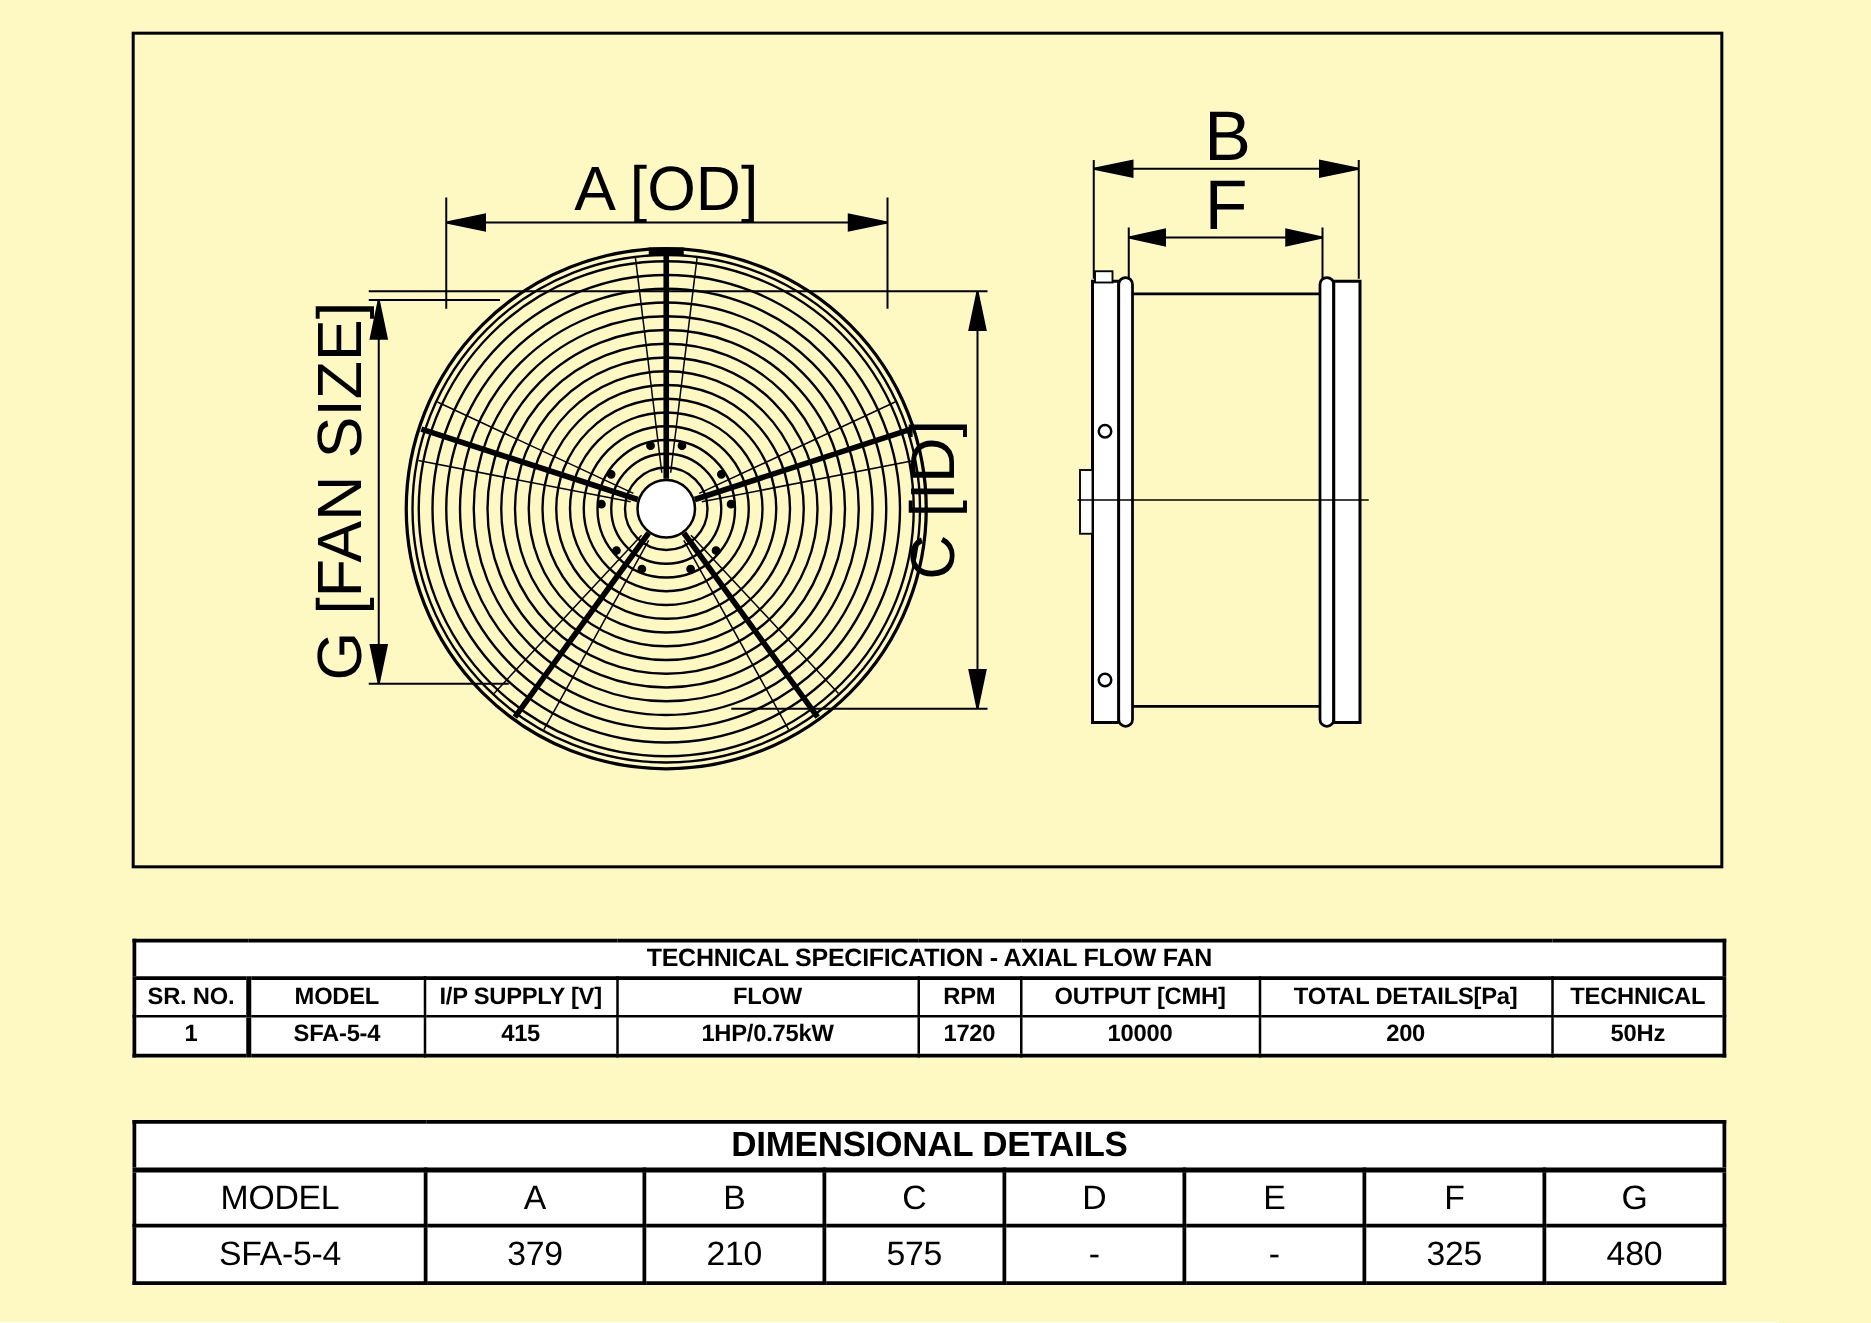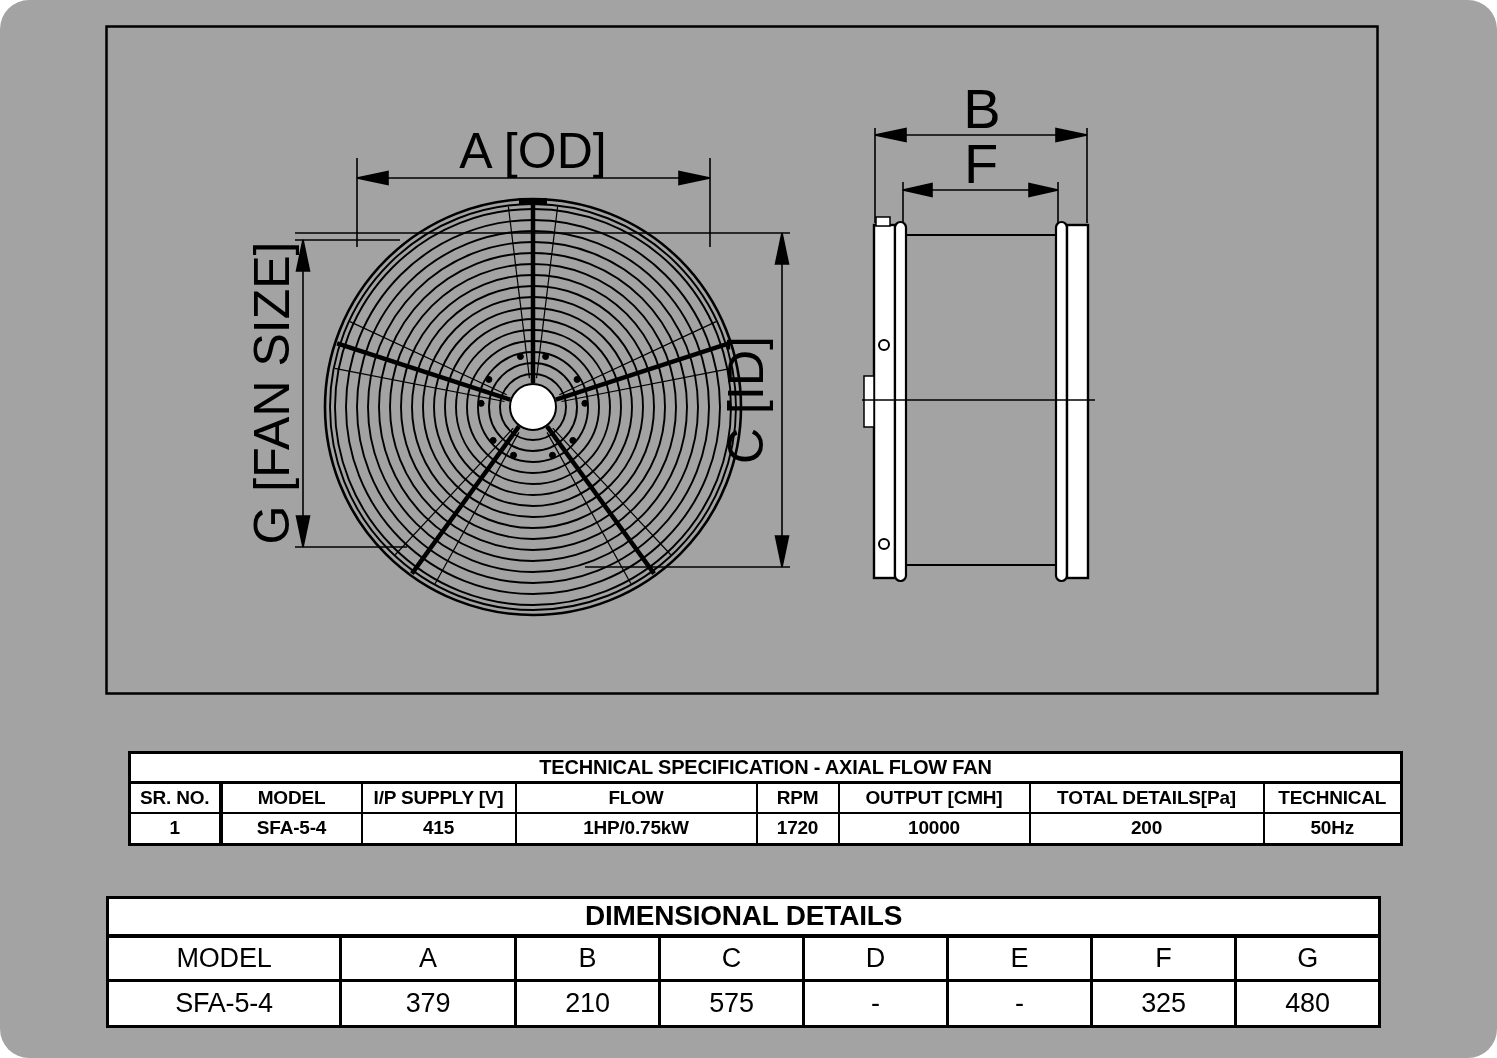--- a/index.html
+++ b/index.html
@@ -1,32 +1,32 @@
 <!DOCTYPE html>
 <html><head>
 <meta charset="utf-8">
 <style>
   html,body{margin:0;padding:0;background:#ffffff;}
   body{font-family:"Liberation Sans",sans-serif;color:#000;}
-  #page{position:relative;width:1497px;height:1058px;background:#a3a3a3;overflow:hidden;border-radius:29px;}
+  #page{position:relative;width:1497px;height:1058px;background:#fef9c3;overflow:hidden;}
 
   
   #drawing{position:absolute;left:105px;top:25px;width:1274px;height:670px;}
   #drawing svg{position:absolute;left:0;top:0;}
   .dim-label{position:absolute;font-size:50px;line-height:1;white-space:nowrap;
              transform:translate(-50%,-50%);letter-spacing:0px;}
   .dim-label.rot{transform:translate(-50%,-50%) rotate(-90deg);}
   .dim-label.big{font-size:56px;}
 
   
   table{position:absolute;border-collapse:collapse;table-layout:fixed;background:#fff;
         text-align:center;letter-spacing:-0.2px;}
   th,td{padding:0;vertical-align:middle;overflow:hidden;white-space:nowrap;}
 
-  #spec-table{left:106px;top:751px;width:1272px;border:3px solid #000;font-size:19px;margin-left:22px;}
+  #spec-table{left:106px;top:751px;width:1272px;border:3px solid #000;font-size:19px;}
   #spec-table th,#spec-table td{border:2px solid #000;font-weight:bold;}
   #spec-table .title-cell{font-weight:bold;font-size:20px;border-bottom:3px solid #000;}
   #spec-table .thick-right{border-right:4px solid #000;}
   #spec-table tr.r-title{height:30px;}
   #spec-table tr.r-head{height:30px;}
   #spec-table tr.r-data{height:32px;}
 
   #dim-table{left:106px;top:896px;width:1272px;border:3px solid #000;font-size:27px;padding-left:10px;}
   #dim-table th,#dim-table td{border:3px solid #000;font-weight:normal;}
   #dim-table .title-cell{font-weight:bold;font-size:28px;border-bottom:4px solid #000;}

